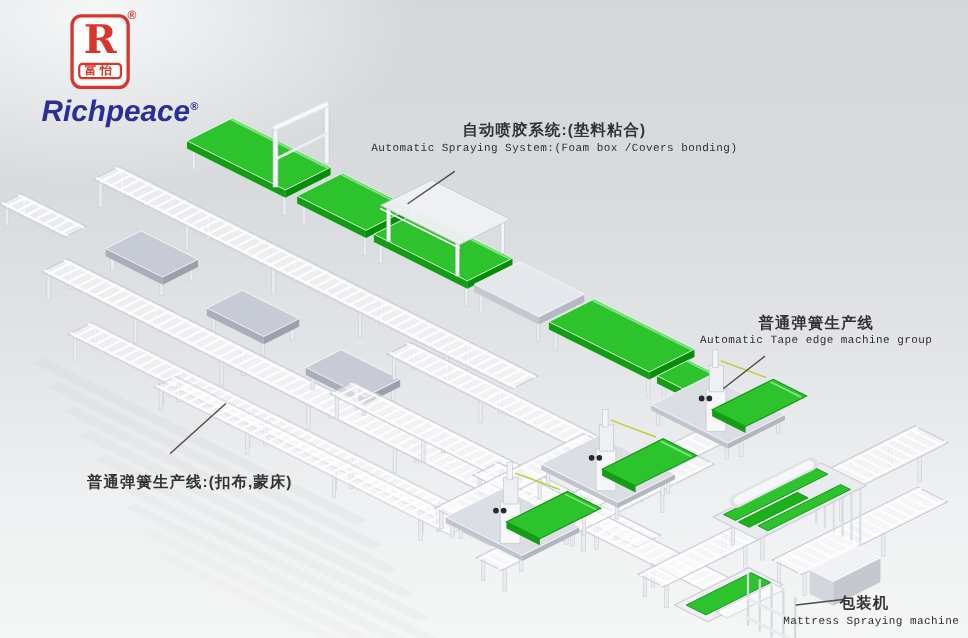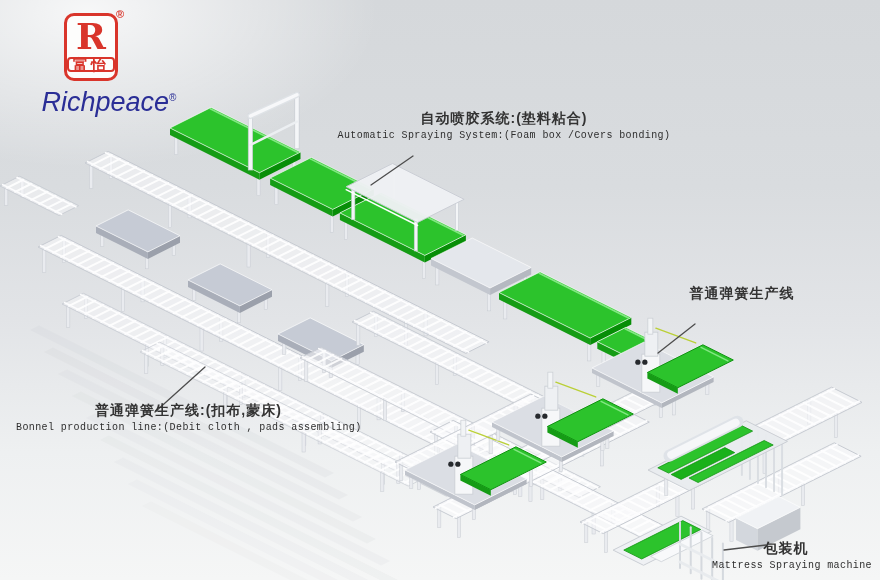--- a/index.html
+++ b/index.html
@@ -20,45 +20,45 @@
     position:absolute;left:40px;top:5px;width:48px;height:62px;
     border:3px solid var(--red);border-radius:10px;background:#fdfdfc;
     display:flex;flex-direction:column;align-items:center;justify-content:flex-start;
   }
   .logo-r{
     font-family:"DejaVu Serif", serif;font-weight:800;font-size:36px;line-height:40px;
     color:var(--red);letter-spacing:0;margin-top:0px;
   }
   .logo-cn{
     border:2px solid var(--red);border-radius:4px;color:var(--red);
-    font-size:15px;line-height:11px;font-weight:700;padding:0 4px;letter-spacing:3px;
-    margin-top:1px;white-space:nowrap;
+    font-size:11px;line-height:11px;font-weight:700;padding:0 4px;letter-spacing:3px;
+    margin-top:1px;white-space:nowrap;font-family:Liberation Serif, serif;
   }
   .logo-reg-mark{
     position:absolute;left:92px;top:0px;color:var(--red);font-size:11px;font-weight:700;
   }
   .logo-word{
     position:absolute;left:0px;top:76px;width:170px;text-align:center;
-    color:var(--blue);font-size:27px;line-height:28px;font-weight:400;font-style:italic;
+    color:var(--blue);font-size:27px;line-height:28px;font-weight:700;font-style:italic;
     font-family:"Liberation Sans", sans-serif;letter-spacing:0px;white-space:nowrap;
   }
   .logo-word sup{font-size:10px;font-style:normal;vertical-align:super;}
   
   .anno{position:absolute;text-align:center;color:#333;}
   .anno-cn{
     font-size:14px;font-weight:700;letter-spacing:1px;white-space:nowrap;
     font-family:"Liberation Sans", sans-serif;
   }
   .anno-en{
     font-size:10px;letter-spacing:.4px;white-space:nowrap;margin-top:2px;color:#2e2e2e;
     font-family:Liberation Mono, monospace;
   }
   #anno-spray  {left:324px;top:110px;width:360px;}
   #anno-tape   {left:617px;top:285px;width:250px;}
-  #anno-bonnel {left:0px;  top:402px;width:345px;margin-left:16px;}
+  #anno-bonnel {left:0px;  top:430px;width:345px;}
   #anno-pack   {left:712px;top:540px;width:148px;}
 </style>
 </head>
 <body>
 
 <div class="stage">
 
   <svg class="scene" id="scene" width="880" height="580" viewBox="0 0 880 580">
       <g>
         <polygon points="30.0,330.0 325.0,477.5 334.0,473.0 38.9,325.5" fill="#c9ccd1" stroke="none" stroke-width="0" opacity="0.18"></polygon>
@@ -776,23 +776,23 @@
     <div class="logo-reg-mark">®</div>
     <div class="logo-word"><span>Richpeace</span><sup>®</sup></div>
   </div>
 
   <div class="anno" id="anno-spray">
     <div class="anno-cn">自动喷胶系统:(垫料粘合)</div>
     <div class="anno-en">Automatic Spraying System:(Foam box /Covers bonding)</div>
   </div>
   <div class="anno" id="anno-tape">
     <div class="anno-cn">普通弹簧生产线</div>
+    <div class="anno-en">Automatic Tape edge machine group</div>
   </div>
   <div class="anno" id="anno-bonnel">
     <div class="anno-cn">普通弹簧生产线:(扣布,蒙床)</div>
-    <div class="anno-en">Bonnel production line:(Debit cloth , pads assembling)</div>
   </div>
   <div class="anno" id="anno-pack">
     <div class="anno-cn">包装机</div>
     <div class="anno-en">Mattress Spraying machine</div>
   </div>
 
 </div>
 
 </body></html>

